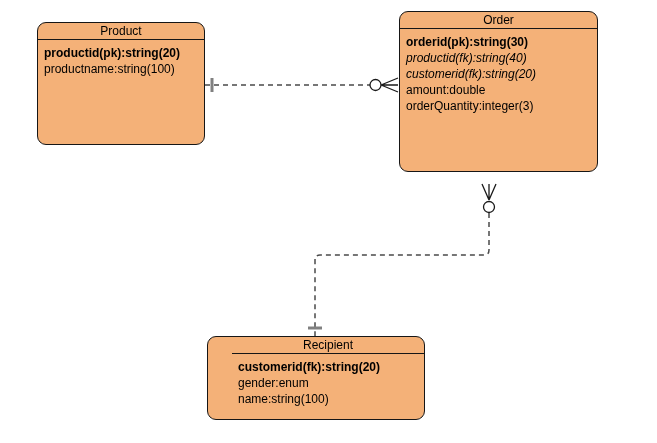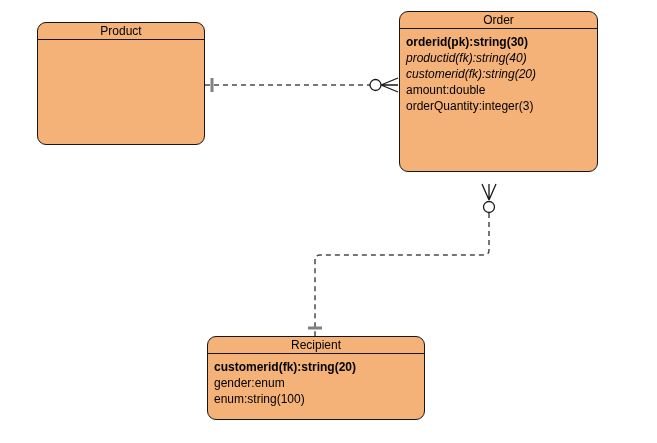--- a/index.html
+++ b/index.html
@@ -62,21 +62,21 @@
   }
   .attr {
     height: 16px;
     line-height: 16px;
     white-space: nowrap;
   }
   .attr.bold   { font-weight: bold; }
   .attr.italic { font-style: italic; }
   #entity-product   { left: 37px;  top: 22px;  width: 168px; height: 123px; }
   #entity-order     { left: 399px; top: 11px;  width: 199px; height: 161px; }
-  #entity-recipient { left: 207px; top: 336px; width: 218px; height: 84px; }
+  #entity-recipient { left: 207px; top: 336px; width: 218px; height: 84px; padding-left: 24px; }
 </style>
 </head>
 <body>
 
 <div class="canvas">
 
   <svg class="connectors" width="657" height="443" viewBox="0 0 657 443" xmlns="http://www.w3.org/2000/svg">
 
     <g>
       <line class="dash" x1="205" y1="85" x2="370" y2="85"></line>
@@ -88,35 +88,39 @@
     <g>
       <path class="solid" d="M489 200 L482 184 M489 200 L489 184 M489 200 L496 184"></path>
       <circle class="circ" cx="489" cy="207" r="5.5"></circle>
       <path class="dash" d="M489 213 L489 250 Q489 255 484 255 L320 255 Q315 255 315 260 L315 336"></path>
       <line class="tick" x1="308" y1="328" x2="322" y2="328"></line>
     </g>
   </svg>
 
   <div class="entity" id="entity-product">
     <div class="entity-title">Product</div>
+    <div class="entity-attrs">
+      <div class="attr bold">productid(pk):string(20)</div>
+      <div class="attr">productname:string(100)</div>
+    </div>
   </div>
 
   <div class="entity" id="entity-order">
     <div class="entity-title">Order</div>
     <div class="entity-attrs">
       <div class="attr bold">orderid(pk):string(30)</div>
       <div class="attr italic">productid(fk):string(40)</div>
       <div class="attr italic">customerid(fk):string(20)</div>
       <div class="attr">amount:double</div>
       <div class="attr">orderQuantity:integer(3)</div>
     </div>
   </div>
 
   <div class="entity" id="entity-recipient">
     <div class="entity-title">Recipient</div>
     <div class="entity-attrs">
       <div class="attr bold">customerid(fk):string(20)</div>
       <div class="attr">gender:enum</div>
-      <div class="attr">enum:string(100)</div>
+      <div class="attr">name:string(100)</div>
     </div>
   </div>
 
 </div>
 
 </body></html>

